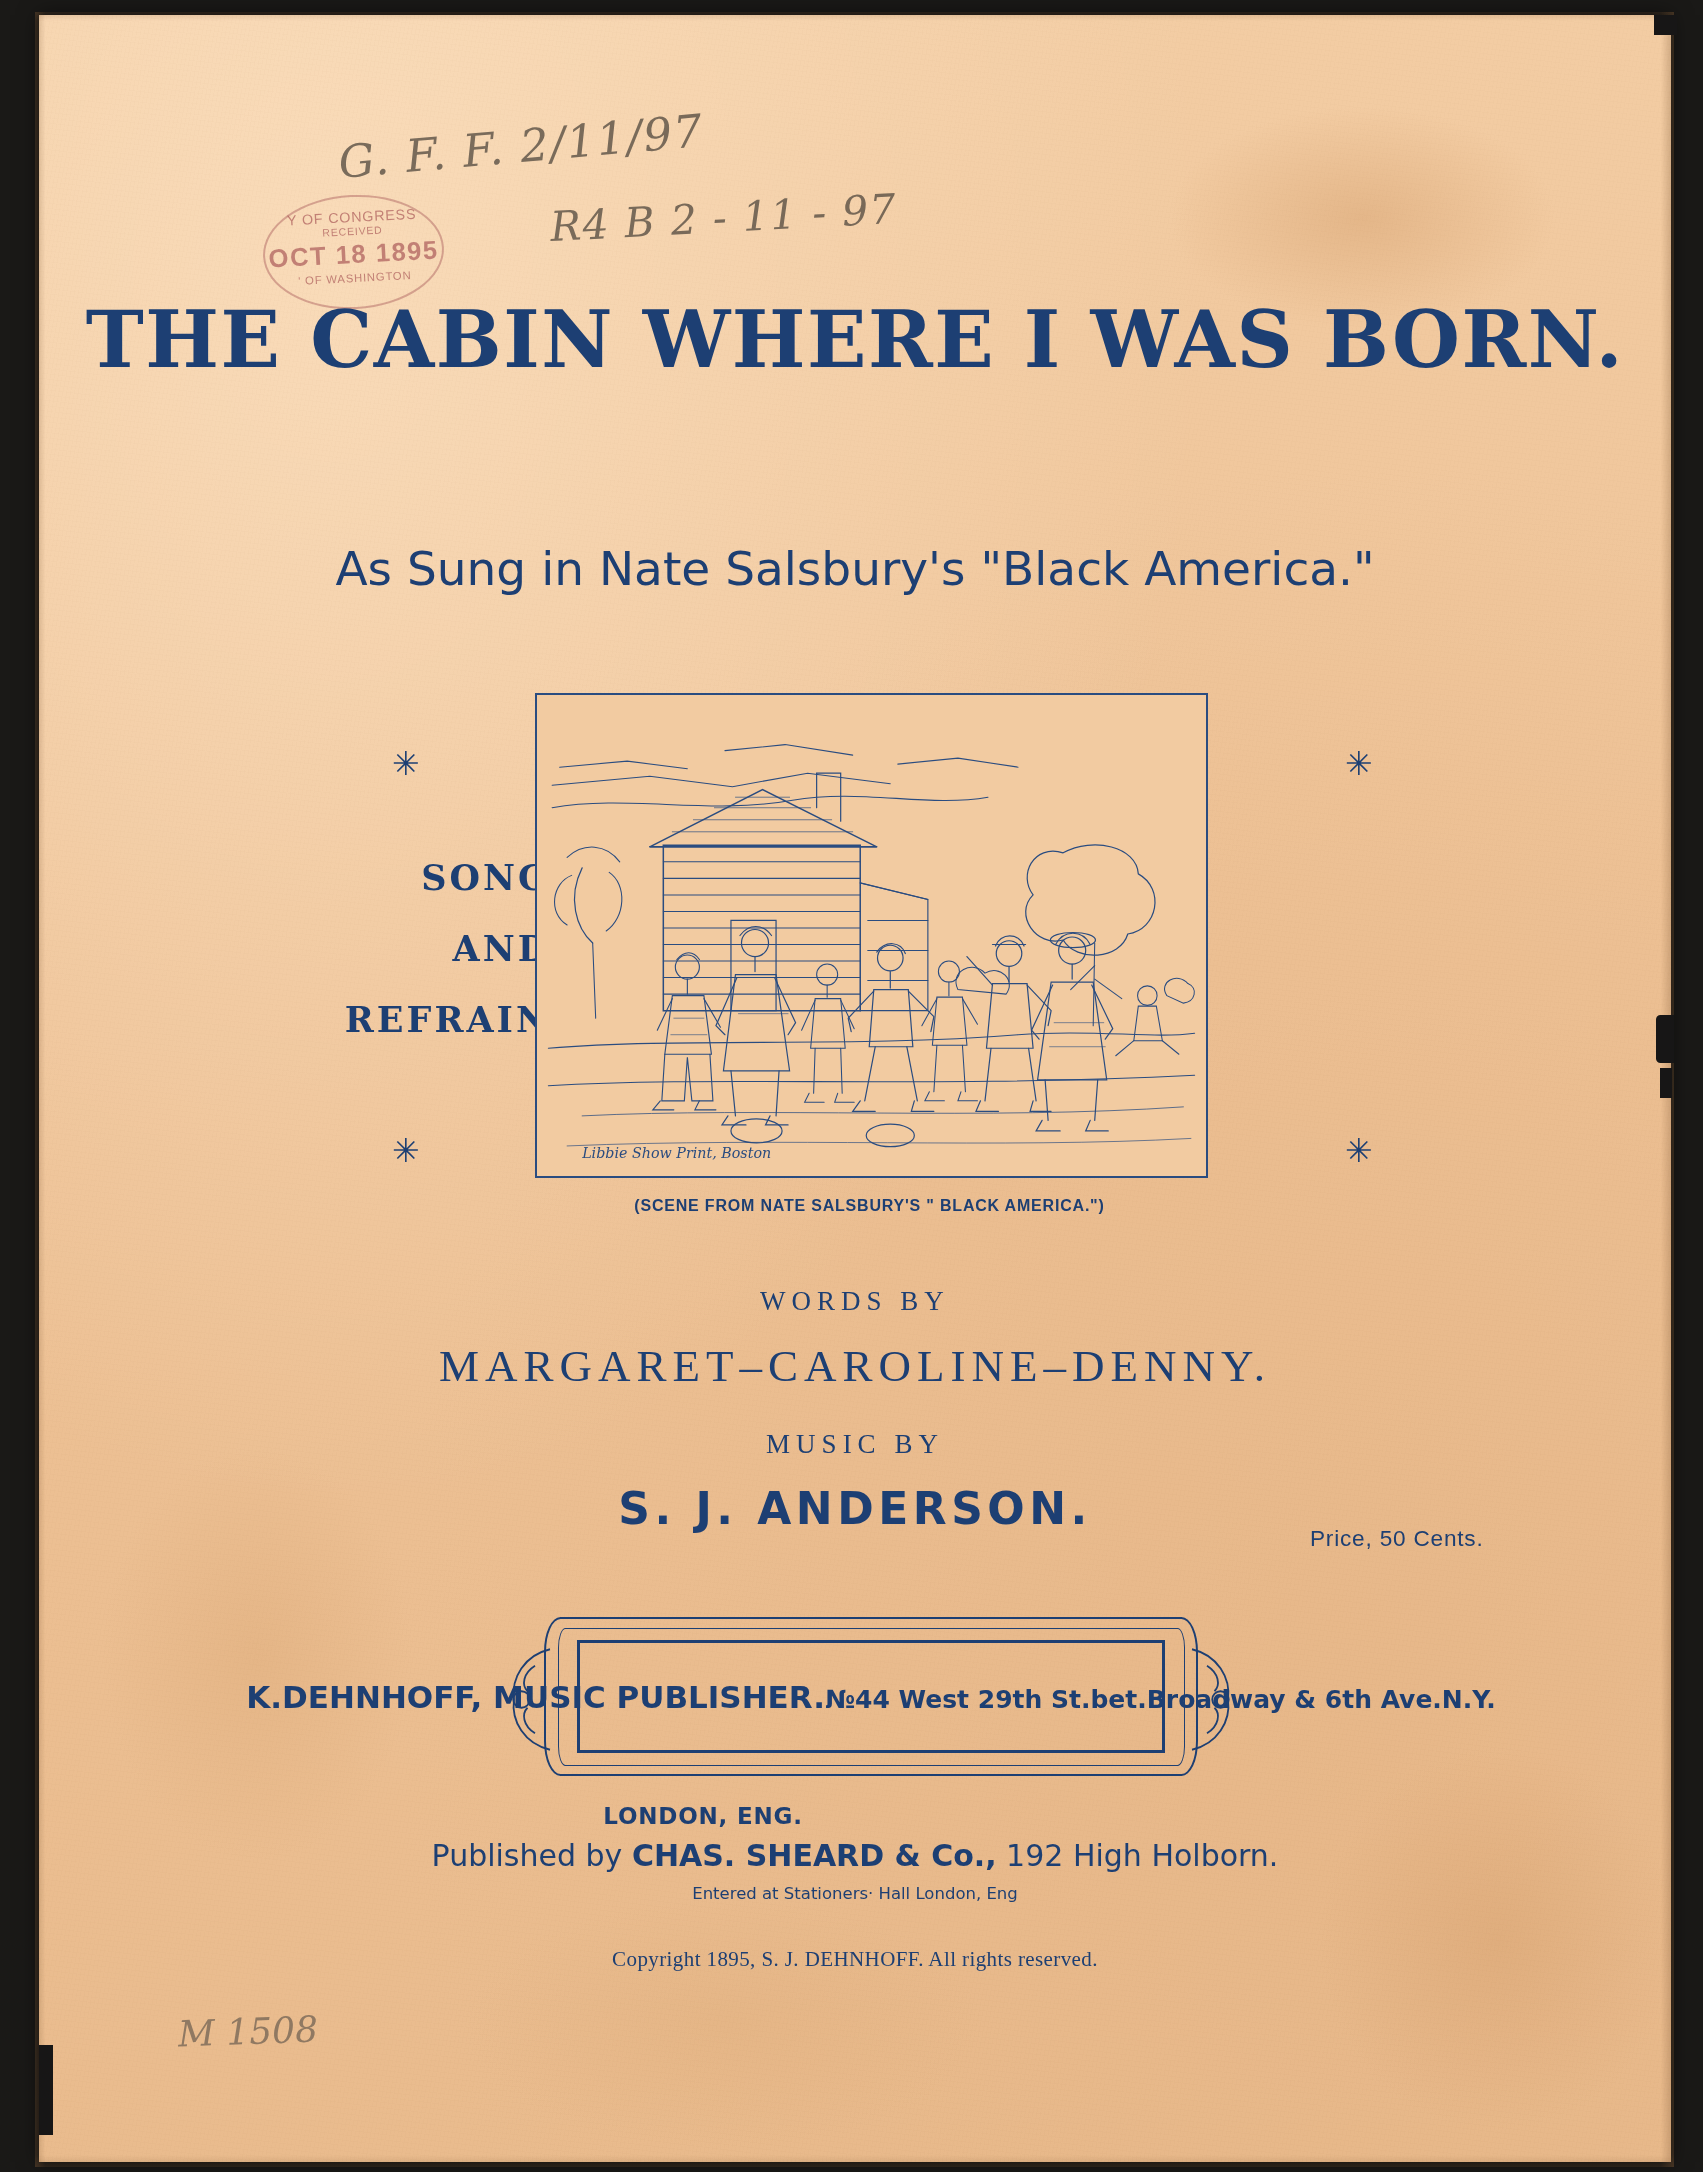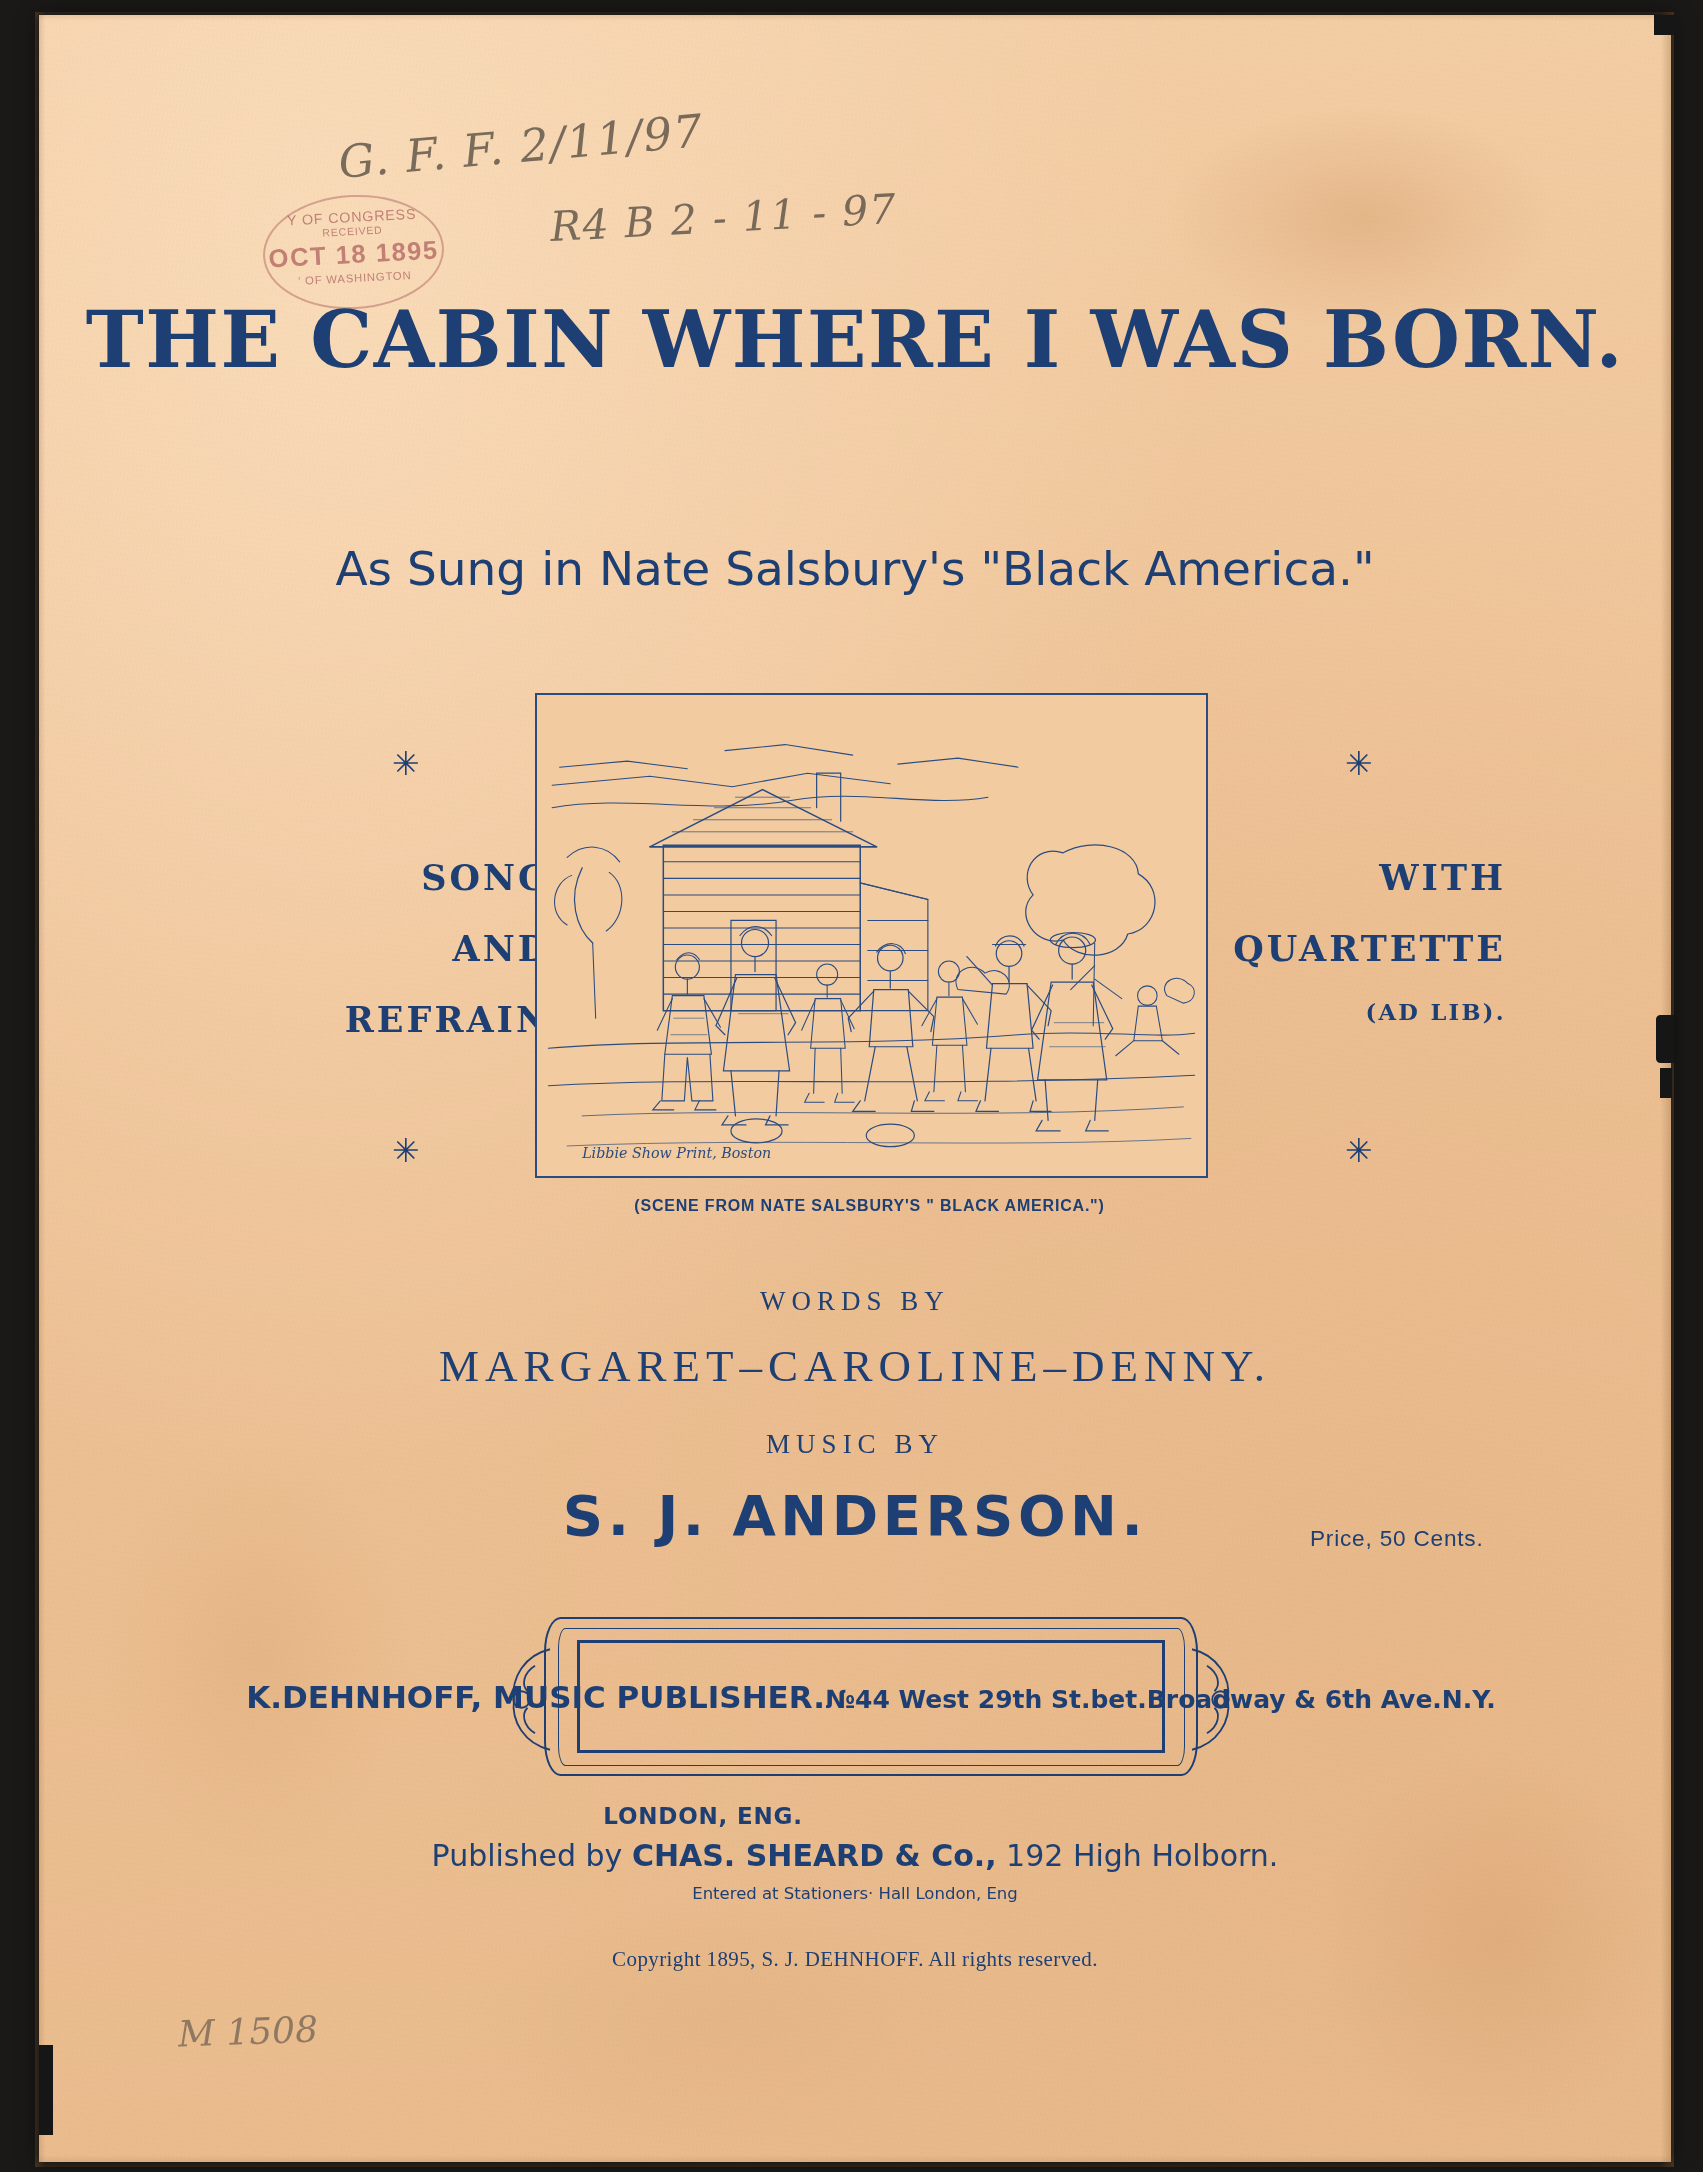--- a/index.html
+++ b/index.html
@@ -190,21 +190,21 @@
     letter-spacing: 6px;
   }
   .composer {
     position: absolute;
     width: 1632px;
     left: 0;
     text-align: center;
     color: #1d3f73;
     font-family: "DejaVu Sans", sans-serif;
     font-weight: bold;
-    font-size: 56px;
+    font-size: 44px;
     letter-spacing: 4.5px;
   }
   .price {
     position: absolute;
     left: 1248px;
     top: 1511px;
     color: #1d3f73;
     font-family: "Liberation Sans", sans-serif;
     font-size: 22.6px;
     letter-spacing: 0.8px;
@@ -335,25 +335,20 @@
 
     <div class="asterisk" style="left:353px;top:733px;">✳</div>
     <div class="side" style="left:226px;top:812px;width:286px;">
       <div class="line">SONG</div>
       <div class="line">AND</div>
       <div class="line">REFRAIN</div>
     </div>
     <div class="asterisk" style="left:353px;top:1120px;">✳</div>
 
     <div class="asterisk" style="left:1306px;top:733px;">✳</div>
-    <div class="side" style="left:1181px;top:812px;width:286px;">
-      <div class="line">WITH</div>
-      <div class="line">QUARTETTE</div>
-      <div class="line small">(AD LIB).</div>
-    </div>
     <div class="asterisk" style="left:1306px;top:1120px;">✳</div>
 
     <div class="illus-frame">
       <svg width="669" height="481" viewBox="0 0 890 640">
         <g stroke="#2a4c80" fill="none" stroke-width="1.4" stroke-linecap="round">
 
           <path d="M20 120 L150 108 L260 122 L360 104 L470 118"></path>
           <path d="M20 150 C 120 132, 230 160, 340 140 C 430 124, 520 150, 600 136"></path>
           <path d="M30 96 L120 88 L200 98"></path>
           <path d="M250 74 L330 66 L420 80"></path>

